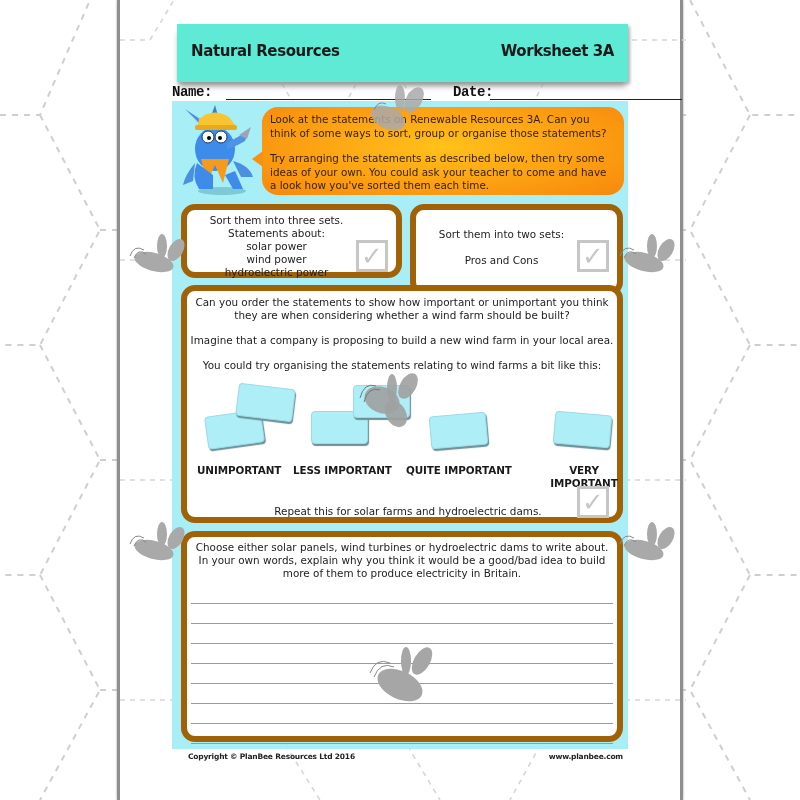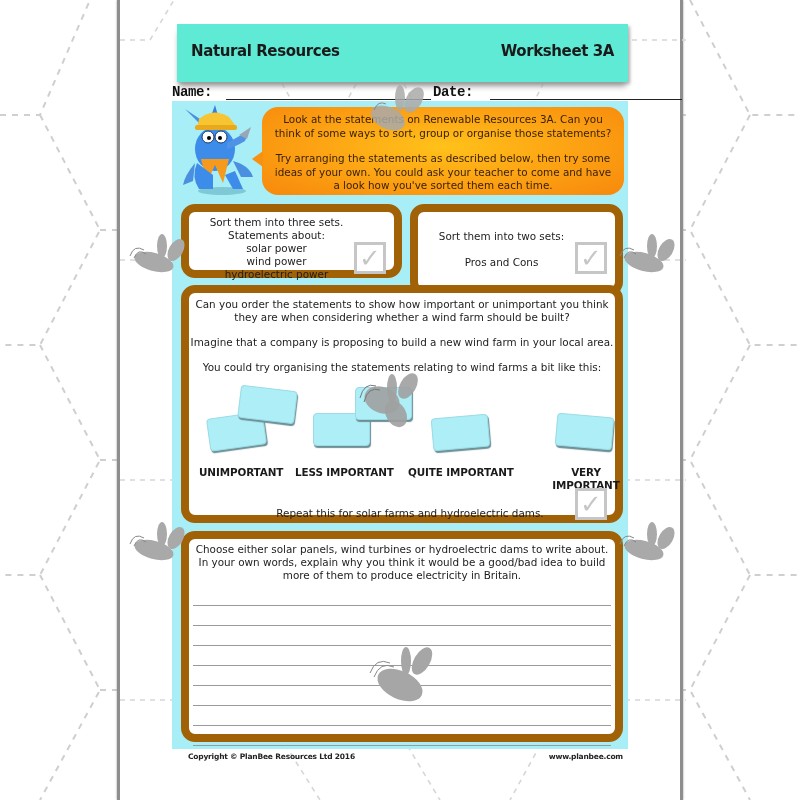--- a/index.html
+++ b/index.html
@@ -25,47 +25,47 @@
   .header-title, .header-ws {
     position: absolute; top: 18px; font-family: "DejaVu Sans", sans-serif;
     font-weight: bold; font-size: 15px; color: #1a1a1a; letter-spacing: -0.4px;
   }
   .header-title { left: 14px; }
   .header-ws { right: 14px; }
 
   .name-row { position: absolute; left: 52px; top: 84px; width: 455px; height: 18px; z-index: 2; font-family: Liberation Mono, monospace; }
   .name-label, .date-label { position: absolute; top: 0; font-weight: bold; font-size: 14px; color:#111; letter-spacing: -0.4px; }
   .name-label { left: 0; }
-  .date-label { left: 261px; text-align: right; }
+  .date-label { left: 281px; text-align: right; }
   .name-line { position: absolute; left: 54px; top: 15px; width: 205px; border-bottom: 1.5px solid #222; }
   .date-line { position: absolute; left: 318px; top: 15px; width: 192px; border-bottom: 1.5px solid #222; }
 
   .cyan-panel {
     position: absolute; left: 52px; top: 101px; width: 456px; height: 648px;
     background: #a8eef6; z-index: 2;
   }
 
   .mascot { position: absolute; left: 5px; top: 4px; width: 90px; height: 92px; }
 
   .bubble {
     position: absolute; left: 90px; top: 6px; width: 362px; height: 88px;
     border-radius: 16px;
     background: radial-gradient(ellipse at 50% 45%, #ffc21a 0%, #fda614 45%, #f7880c 100%);
-    color: #3a2208; font-size: 10.4px; line-height: 13.5px; text-align: center;
+    color: #3a2208; font-size: 10.4px; line-height: 13.5px; 
     padding: 6px 8px;
   }
   .bubble::before {
     content: ""; position: absolute; left: -10px; top: 44px;
     border-top: 8px solid transparent; border-bottom: 8px solid transparent;
     border-right: 11px solid #f89010;
   }
   .bubble p + p { margin-top: 12px; }
 
   .box {
-    position: absolute; background: #ffffff; border: 8px solid #a16207;
+    position: absolute; background: #ffffff; border: 6px solid #a16207;
     border-radius: 14px; color: #1c1c1c; font-size: 10.4px; line-height: 13px; text-align: center;
   }
   .box-sort3 { left: 9px; top: 103px; width: 221px; height: 74px; padding-top: 4px; padding-right: 30px; }
   .box-sort2 { left: 238px; top: 103px; width: 213px; height: 92px; padding-top: 18px; padding-right: 30px; }
   .box-sort2 .gap { height: 13px; }
 
   .checkbox {
     position: absolute; width: 32px; height: 32px; border: 3px solid #c6c6c6; background: #fff;
     color: #c6c6c6; font-size: 26px; line-height: 26px; text-align: center; font-weight: bold;
   }

